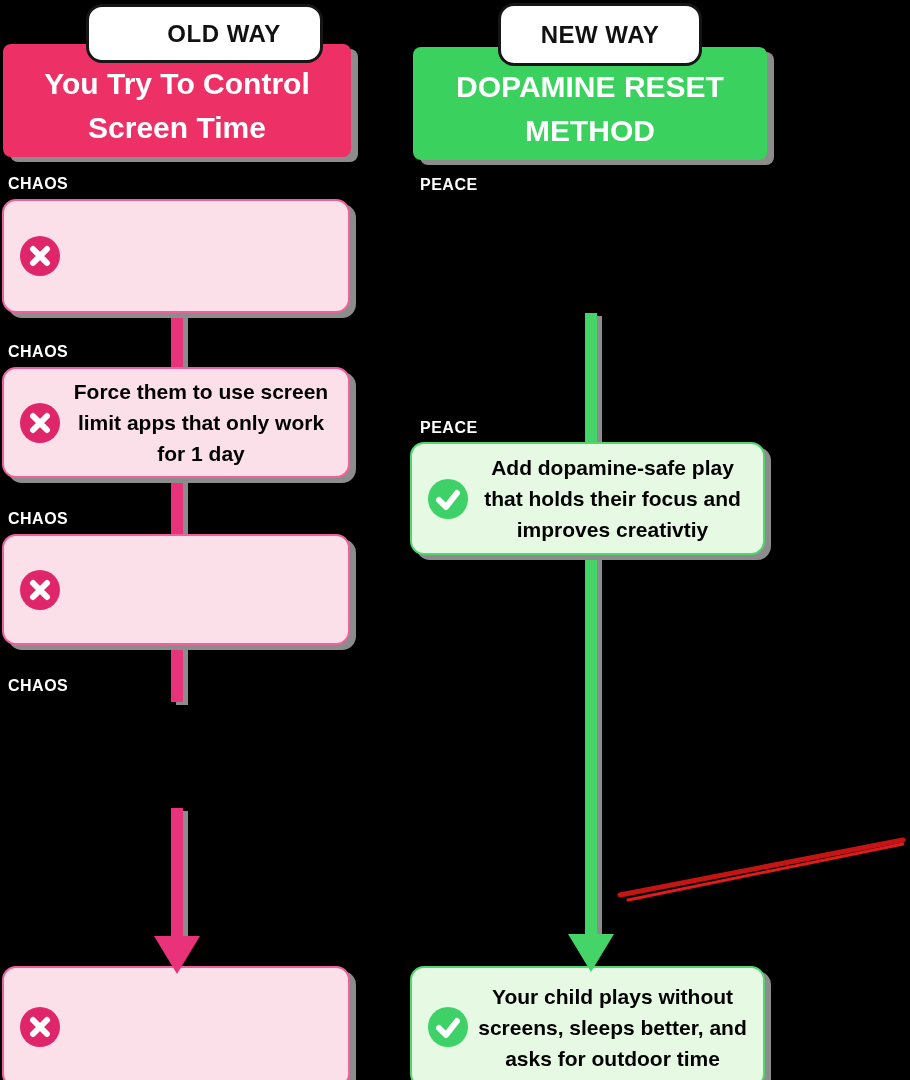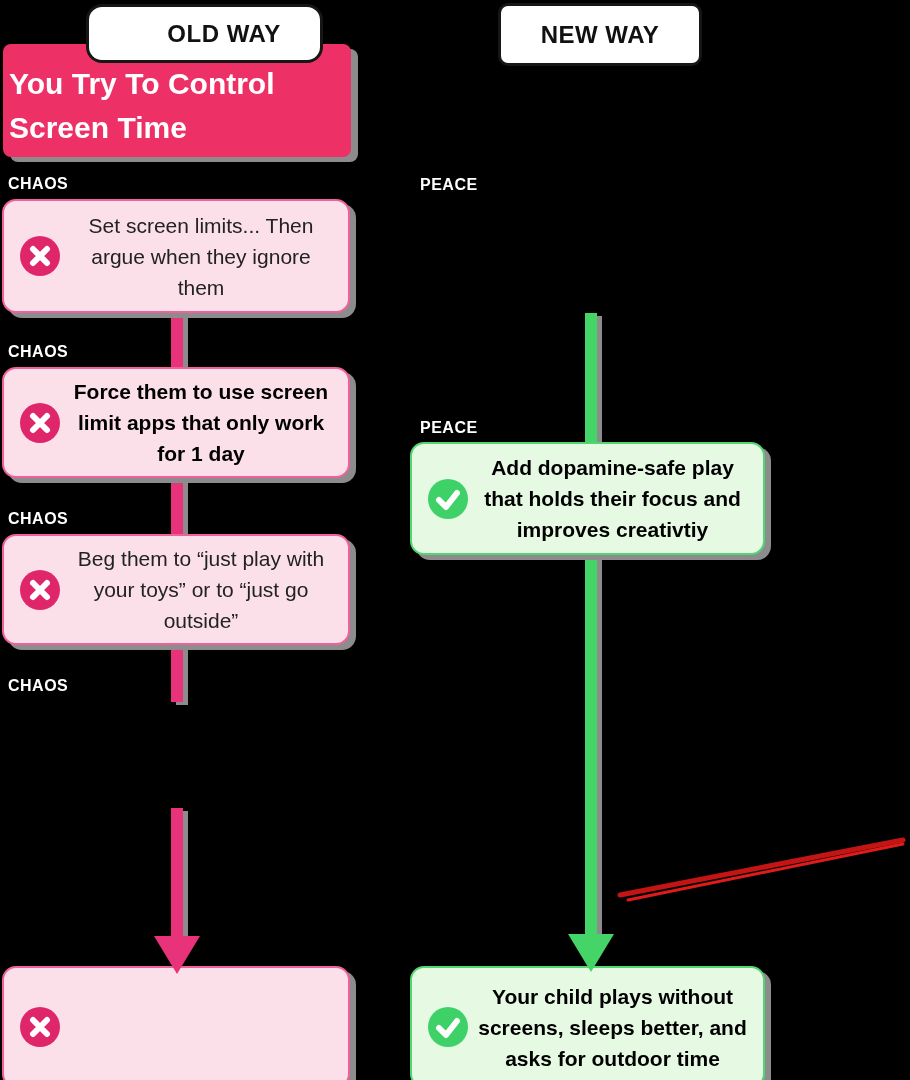--- a/index.html
+++ b/index.html
@@ -9,21 +9,21 @@
   }
   .abs{position:absolute;}
   
   .pill{
     background:#fff;border:3px solid #161616;border-radius:16px;
     display:flex;align-items:center;justify-content:center;
     font-weight:bold;color:#111;font-size:24px;letter-spacing:.5px;z-index:5;
   }
   
   .hdr{
-    border-radius:8px;display:flex;align-items:center;justify-content:center;
+    border-radius:8px;display:flex;align-items:center;justify-content:center;text-align:center;
     color:#fff;font-weight:bold;font-size:30px;line-height:44px;
     box-shadow:7px 5px 0 #8c8c8c;z-index:2;padding:0 6px;box-sizing:border-box;
   }
   .hdr-pink{background:#ED3166;}
   .hdr-green{background:#3BD15F;}
   
   .flow-label{color:#fff;font-weight:bold;font-size:16px;letter-spacing:.5px;z-index:3;}
   
   .ibox{
     border-radius:14px;box-sizing:border-box;display:flex;align-items:center;
@@ -57,60 +57,61 @@
   <div class="abs hdr hdr-pink" style="left:3px;top:44px;width:348px;height:113px;padding-top:10px;">
     <span>You Try To Control Screen Time</span>
   </div>
 
   <div class="abs flow-label" style="left:8px;top:175px;">CHAOS</div>
   <div class="abs ibox ibox-pink" style="left:2px;top:199px;width:348px;height:114px;">
     <svg class="icon" viewBox="0 0 40 40">
       <circle cx="20" cy="20" r="20" fill="#E0266B"></circle>
       <path d="M13 13 L27 27 M27 13 L13 27" stroke="#fff" stroke-width="6" stroke-linecap="round"></path>
     </svg>
-    <div class="txt">Set screen limits... Then argue when they ignore them</div>
   </div>
   <div class="abs conn conn-pink" style="left:171px;top:313px;width:12px;height:56px;"></div>
 
   <div class="abs flow-label" style="left:8px;top:343px;">CHAOS</div>
   <div class="abs ibox ibox-pink" style="left:2px;top:367px;width:348px;height:111px;">
     <svg class="icon" viewBox="0 0 40 40">
       <circle cx="20" cy="20" r="20" fill="#E0266B"></circle>
       <path d="M13 13 L27 27 M27 13 L13 27" stroke="#fff" stroke-width="6" stroke-linecap="round"></path>
     </svg>
     <div class="txt bold">Force them to use screen limit apps that only work for 1 day</div>
   </div>
   <div class="abs conn conn-pink" style="left:171px;top:478px;width:12px;height:57px;"></div>
 
   <div class="abs flow-label" style="left:8px;top:510px;">CHAOS</div>
   <div class="abs ibox ibox-pink" style="left:2px;top:534px;width:348px;height:111px;">
     <svg class="icon" viewBox="0 0 40 40">
       <circle cx="20" cy="20" r="20" fill="#E0266B"></circle>
       <path d="M13 13 L27 27 M27 13 L13 27" stroke="#fff" stroke-width="6" stroke-linecap="round"></path>
     </svg>
-    <div class="txt">Beg them to “just play with your toys” or to “just go outside”</div>
   </div>
   <div class="abs conn conn-pink" style="left:171px;top:645px;width:12px;height:57px;"></div>
 
   <div class="abs flow-label" style="left:8px;top:677px;">CHAOS</div>
 
   <div class="abs conn conn-pink" style="left:171px;top:808px;width:12px;height:130px;"></div>
   <div class="abs ahead ahead-pink" style="left:154px;top:936px;"></div>
 
   <div class="abs ibox ibox-pink" style="left:2px;top:966px;width:348px;height:122px;">
     <svg class="icon" viewBox="0 0 40 40">
       <circle cx="20" cy="20" r="20" fill="#E0266B"></circle>
       <path d="M13 13 L27 27 M27 13 L13 27" stroke="#fff" stroke-width="6" stroke-linecap="round"></path>
     </svg>
   </div>
 
-  <div class="abs pill" style="left:498px;top:3px;width:198px;height:57px;border-radius:10px;">
+  <div class="abs pill" style="left:498px;top:3px;width:198px;height:57px;">
     <span>NEW WAY</span>
   </div>
 
+  <div class="abs hdr hdr-green" style="left:413px;top:47px;width:354px;height:113px;padding-top:10px;">
+    <span>DOPAMINE RESET METHOD</span>
+  </div>
 
   <div class="abs flow-label" style="left:420px;top:176px;">PEACE</div>
   <div class="abs conn conn-green" style="left:585px;top:313px;width:12px;height:130px;"></div>
 
   <div class="abs flow-label" style="left:420px;top:419px;">PEACE</div>
   <div class="abs ibox ibox-green" style="left:410px;top:442px;width:355px;height:113px;">
     <svg class="icon" viewBox="0 0 40 40">
       <circle cx="20" cy="20" r="20" fill="#3DD168"></circle>
       <polyline points="11,21 18,28 29,14" fill="none" stroke="#fff" stroke-width="6" stroke-linecap="round" stroke-linejoin="round"></polyline>
     </svg>

